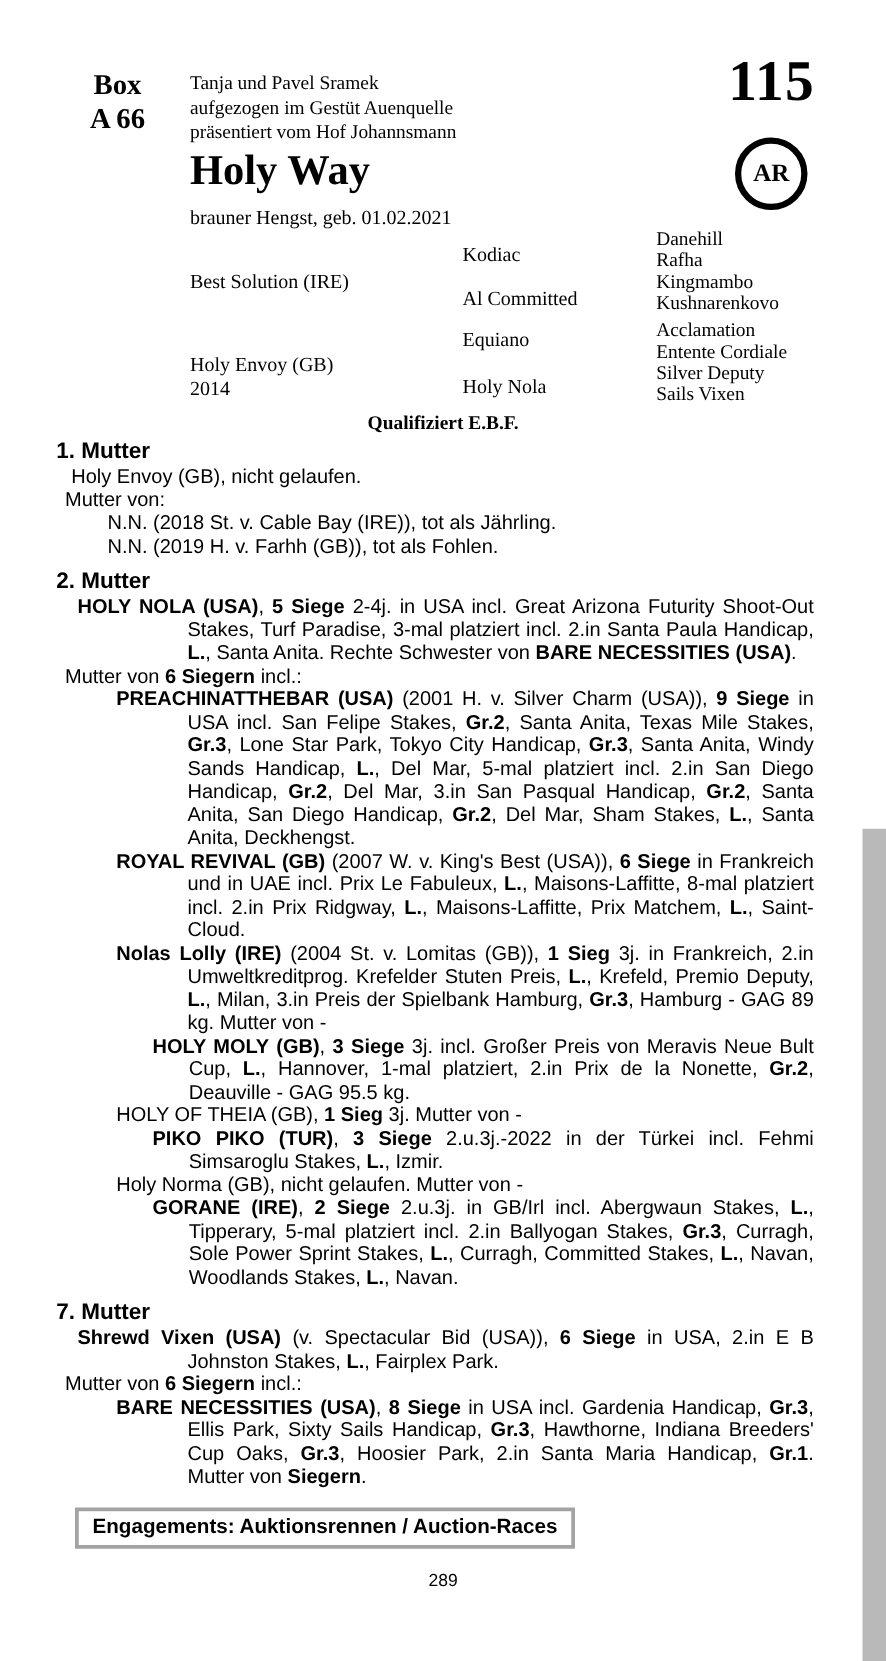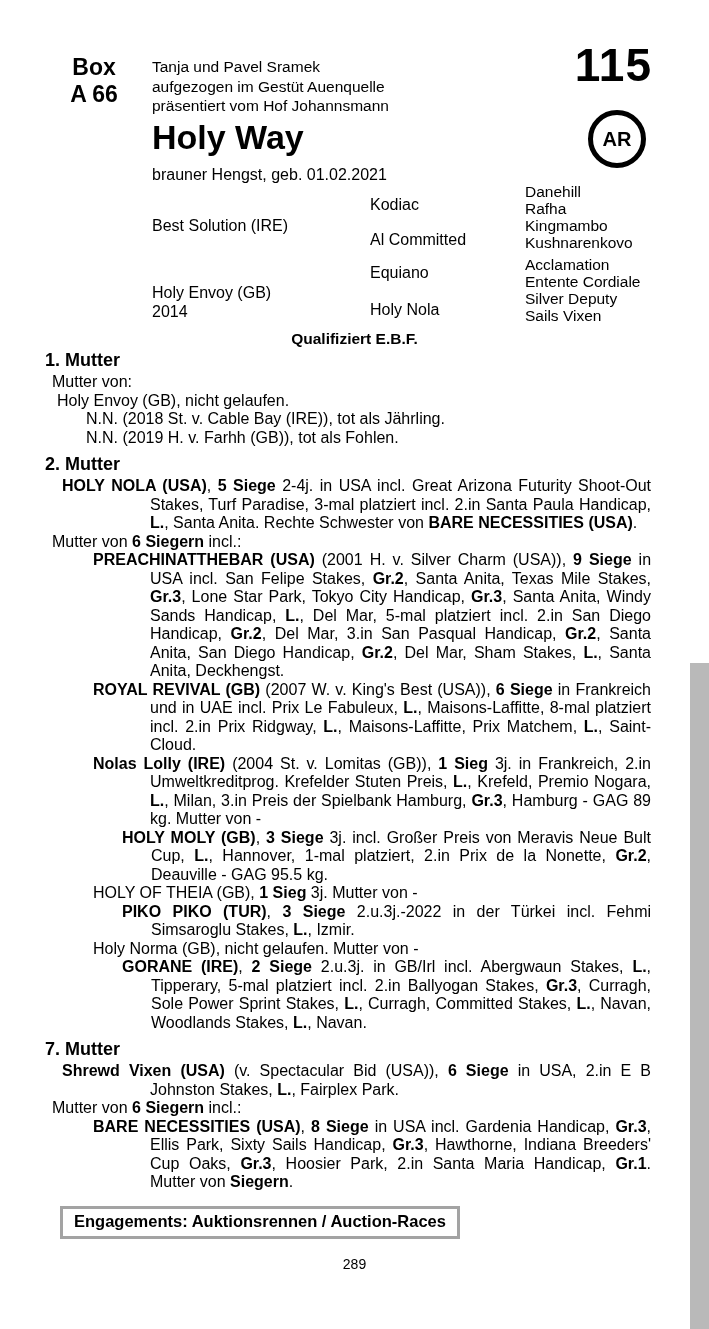--- a/index.html
+++ b/index.html
@@ -1,21 +1,21 @@
 <!DOCTYPE html>
 <html><head>
 <meta charset="utf-8">
 <style>
   html,body { margin:0; padding:0; background:#ffffff; }
   .page {
     position:relative; width:709px; height:1329px; background:#ffffff;
     font-family:"Liberation Sans", sans-serif; color:#000; overflow:hidden;
     -webkit-font-smoothing:antialiased;
   }
-  .abs { position:absolute; }
+  .abs { position:absolute;font-family:Liberation Serif, serif; }
 
   
   .box-label { left:56px; top:54px; width:76px; text-align:center;
                font-size:23px; font-weight:bold; line-height:27px; }
   .consignor { left:152px; top:57px; font-size:15.5px; line-height:19.5px; }
   .lot-number { top:38px; right:57px; font-size:46px; font-weight:bold; letter-spacing:1px; }
   .horse-name { left:152px; top:118px; font-size:34px; font-weight:bold; }
   .horse-details { left:152px; top:166px; font-size:16px; }
   .ar-badge { left:588px; top:110px; width:48px; height:48px; border:5px solid #000;
               border-radius:50%; display:flex; align-items:center; justify-content:center;
@@ -104,32 +104,32 @@
       <div>Sails Vixen</div>
     </div>
   </div>
 
   <div class="abs qualification">Qualifiziert E.B.F.</div>
 
   <div class="flow">
     <div id="sections">
         <div class="section">
           <div class="section-heading">1. Mutter</div>
+          <p class="para p-dam1"><span>Holy Envoy (GB), nicht gelaufen.</span></p>
           <p class="para p-mv"><span>Mutter von:</span></p>
-          <p class="para p-dam1"><span>Holy Envoy (GB), nicht gelaufen.</span></p>
           <p class="para p-nn"><span>N.N. (2018 St. v. Cable Bay (IRE)), tot als Jährling.</span></p>
           <p class="para p-nn"><span>N.N. (2019 H. v. Farhh (GB)), tot als Fohlen.</span></p>
         </div>
         <div class="section">
           <div class="section-heading">2. Mutter</div>
           <p class="para p-dam2"><b>HOLY NOLA (USA)</b><span>, </span><b>5 Siege</b><span> 2-4j. in USA incl. Great Arizona Futurity Shoot-Out Stakes, Turf Paradise, 3-mal platziert incl. 2.in Santa Paula Handicap, </span><b>L.</b><span>, Santa Anita. Rechte Schwester von </span><b>BARE NECESSITIES (USA)</b><span>.</span></p>
           <p class="para p-mv"><span>Mutter von </span><b>6 Siegern</b><span> incl.:</span></p>
           <p class="para p-child1"><b>PREACHINATTHEBAR (USA)</b><span> (2001 H. v. Silver Charm (USA)), </span><b>9 Siege</b><span> in USA incl. San Felipe Stakes, </span><b>Gr.2</b><span>, Santa Anita, Texas Mile Stakes, </span><b>Gr.3</b><span>, Lone Star Park, Tokyo City Handicap, </span><b>Gr.3</b><span>, Santa Anita, Windy Sands Handicap, </span><b>L.</b><span>, Del Mar, 5-mal platziert incl. 2.in San Diego Handicap, </span><b>Gr.2</b><span>, Del Mar, 3.in San Pasqual Handicap, </span><b>Gr.2</b><span>, Santa Anita, San Diego Handicap, </span><b>Gr.2</b><span>, Del Mar, Sham Stakes, </span><b>L.</b><span>, Santa Anita, Deckhengst.</span></p>
           <p class="para p-child1"><b>ROYAL REVIVAL (GB)</b><span> (2007 W. v. King's Best (USA)), </span><b>6 Siege</b><span> in Frankreich und in UAE incl. Prix Le Fabuleux, </span><b>L.</b><span>, Maisons-Laffitte, 8-mal platziert incl. 2.in Prix Ridgway, </span><b>L.</b><span>, Maisons-Laffitte, Prix Matchem, </span><b>L.</b><span>, Saint-Cloud.</span></p>
-          <p class="para p-child1"><b>Nolas Lolly (IRE)</b><span> (2004 St. v. Lomitas (GB)), </span><b>1 Sieg</b><span> 3j. in Frankreich, 2.in Umweltkreditprog. Krefelder Stuten Preis, </span><b>L.</b><span>, Krefeld, Premio Nogara, </span><b>L.</b><span>, Milan, 3.in Preis der Spielbank Hamburg, </span><b>Gr.3</b><span>, Hamburg - GAG 89 kg. Mutter von -</span></p>
+          <p class="para p-child1"><b>Nolas Lolly (IRE)</b><span> (2004 St. v. Lomitas (GB)), </span><b>1 Sieg</b><span> 3j. in Frankreich, 2.in Umweltkreditprog. Krefelder Stuten Preis, </span><b>L.</b><span>, Krefeld, Premio Deputy, </span><b>L.</b><span>, Milan, 3.in Preis der Spielbank Hamburg, </span><b>Gr.3</b><span>, Hamburg - GAG 89 kg. Mutter von -</span></p>
           <p class="para p-child2"><b>HOLY MOLY (GB)</b><span>, </span><b>3 Siege</b><span> 3j. incl. Großer Preis von Meravis Neue Bult Cup, </span><b>L.</b><span>, Hannover, 1-mal platziert, 2.in Prix de la Nonette, </span><b>Gr.2</b><span>, Deauville - GAG 95.5 kg.</span></p>
           <p class="para p-child1"><span>HOLY OF THEIA (GB), </span><b>1 Sieg</b><span> 3j. Mutter von -</span></p>
           <p class="para p-child2"><b>PIKO PIKO (TUR)</b><span>, </span><b>3 Siege</b><span> 2.u.3j.-2022 in der Türkei incl. Fehmi Simsaroglu Stakes, </span><b>L.</b><span>, Izmir.</span></p>
           <p class="para p-child1"><span>Holy Norma (GB), nicht gelaufen. Mutter von -</span></p>
           <p class="para p-child2"><b>GORANE (IRE)</b><span>, </span><b>2 Siege</b><span> 2.u.3j. in GB/Irl incl. Abergwaun Stakes, </span><b>L.</b><span>, Tipperary, 5-mal platziert incl. 2.in Ballyogan Stakes, </span><b>Gr.3</b><span>, Curragh, Sole Power Sprint Stakes, </span><b>L.</b><span>, Curragh, Committed Stakes, </span><b>L.</b><span>, Navan, Woodlands Stakes, </span><b>L.</b><span>, Navan.</span></p>
         </div>
         <div class="section">
           <div class="section-heading">7. Mutter</div>
           <p class="para p-dam2"><b>Shrewd Vixen (USA)</b><span> (v. Spectacular Bid (USA)), </span><b>6 Siege</b><span> in USA, 2.in E B Johnston Stakes, </span><b>L.</b><span>, Fairplex Park.</span></p>
           <p class="para p-mv"><span>Mutter von </span><b>6 Siegern</b><span> incl.:</span></p>

